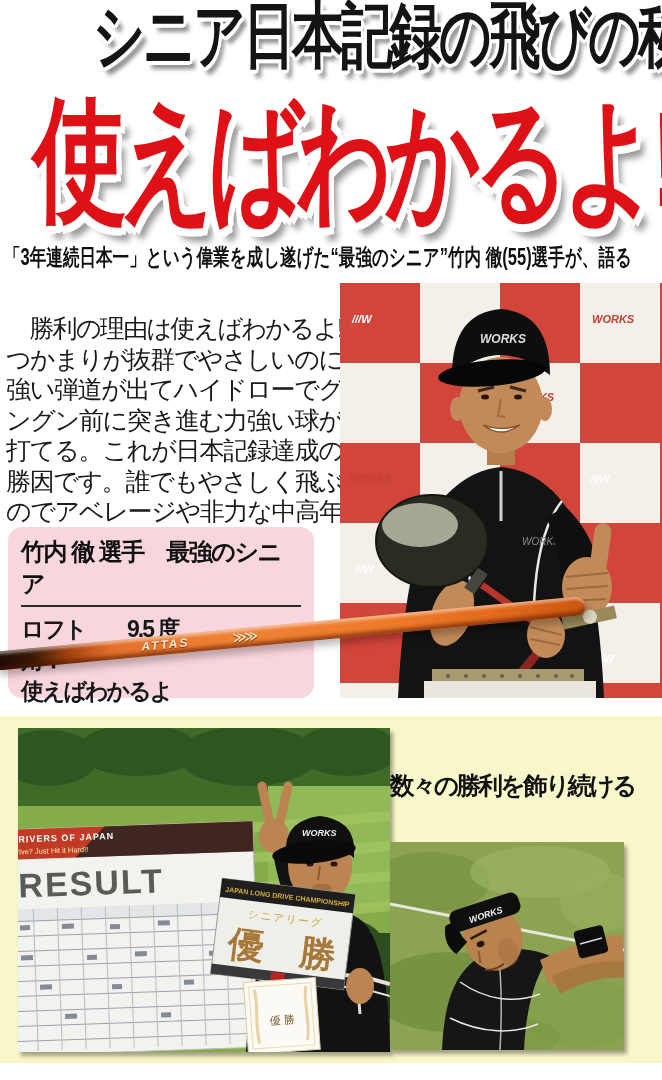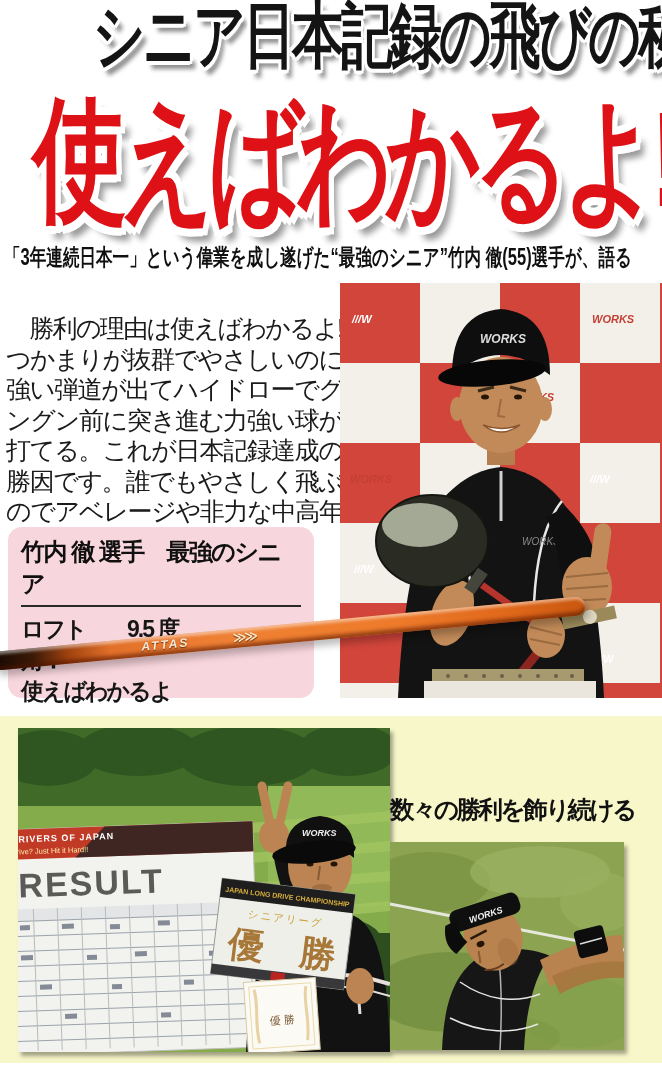--- a/index.html
+++ b/index.html
@@ -83,21 +83,20 @@
     background:#f8f7c9;
   }
   .result-photo{position:absolute;top:12px;left:18px;
     box-shadow:3px 4px 4px rgba(0,0,0,.35);}
   .swing-photo{position:absolute;top:126px;left:390px;
     box-shadow:3px 4px 4px rgba(0,0,0,.35);}
   .bottom-caption{
     position:absolute;top:54px;left:390px;width:270px;
     font-size:24.5px;font-weight:800;color:#111;line-height:32px;
     letter-spacing:-2.5px;
-    margin-top:24px;
   }
   svg text{font-family:"Liberation Sans","DejaVu Sans",sans-serif;}
 </style>
 </head>
 <body>
 
 <div class="headline-black">シニア日本記録の飛びの秘訣は</div>
 <div class="headline-red">使えばわかるよ!!</div>
 <div class="subheadline">「3年連続日本一」という偉業を成し遂げた“最強のシニア”竹内 徹(55)選手が、語る</div>
 

